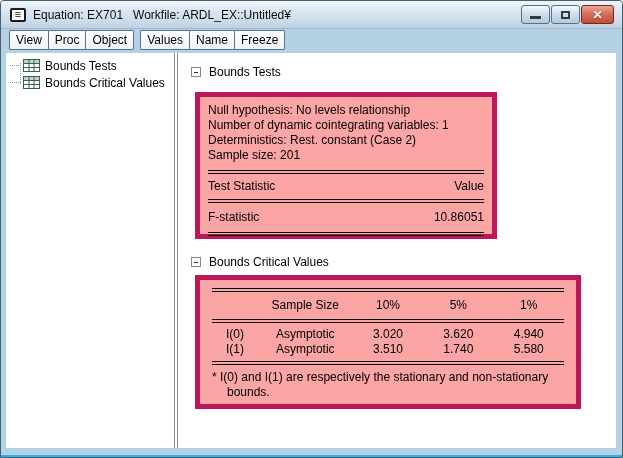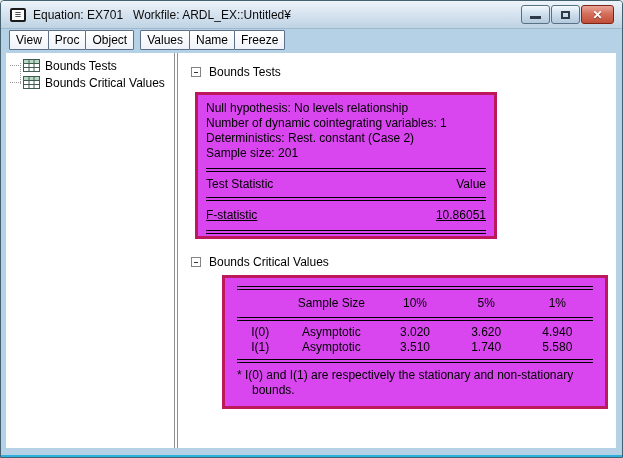--- a/index.html
+++ b/index.html
@@ -94,32 +94,32 @@
   .minus-box {
     width:10px; height:10px; border:1px solid #848484; background:#fdfdfd;
     position:relative; flex:none;
   }
   .minus-box::after {
     content:""; position:absolute; left:2px; right:2px; top:4px; height:1px; background:#333;
   }
   .hdr1 { left:12px; top:12px; }
   .hdr2 { left:12px; top:202px; }
 
-  .outbox { position:absolute; border:3px solid #be185d; background:#d946ef; }
+  .outbox { position:absolute; border:5px solid #be185d; background:#fca5a5; }
   .box1 { left:16px; top:39px;  width:302px; height:147px; padding:6px 8px; }
-  .box2 { left:16px; top:222px; width:386px; height:134px; padding:8px 12px;margin-left:27px; }
+  .box2 { left:16px; top:222px; width:386px; height:134px; padding:8px 12px; }
 
   .info-line { line-height:15px; white-space:nowrap; }
 
   .dblrule { height:4px; border-top:1px solid #000; border-bottom:1px solid #000; }
   .box1 .dblrule.first { margin-top:7px; }
 
   .trow { display:flex; justify-content:space-between; }
   .trow.head { padding:5px 0 6px;gap:20px; }
-  .trow.data { padding:7px 0 8px;text-decoration:underline; }
+  .trow.data { padding:7px 0 8px; }
 
   .cv-grid { display:grid; grid-template-columns:13% 27% 20% 20% 20%; }
   .cv-grid > span { text-align:center; line-height:15px; }
   .cv-head { padding:6px 0; }
   .cv-rows { padding:4px 0; }
 
   .footnote { margin-top:5px; line-height:15px; }
   .footnote .fn2 { padding-left:15px; }
 
   

